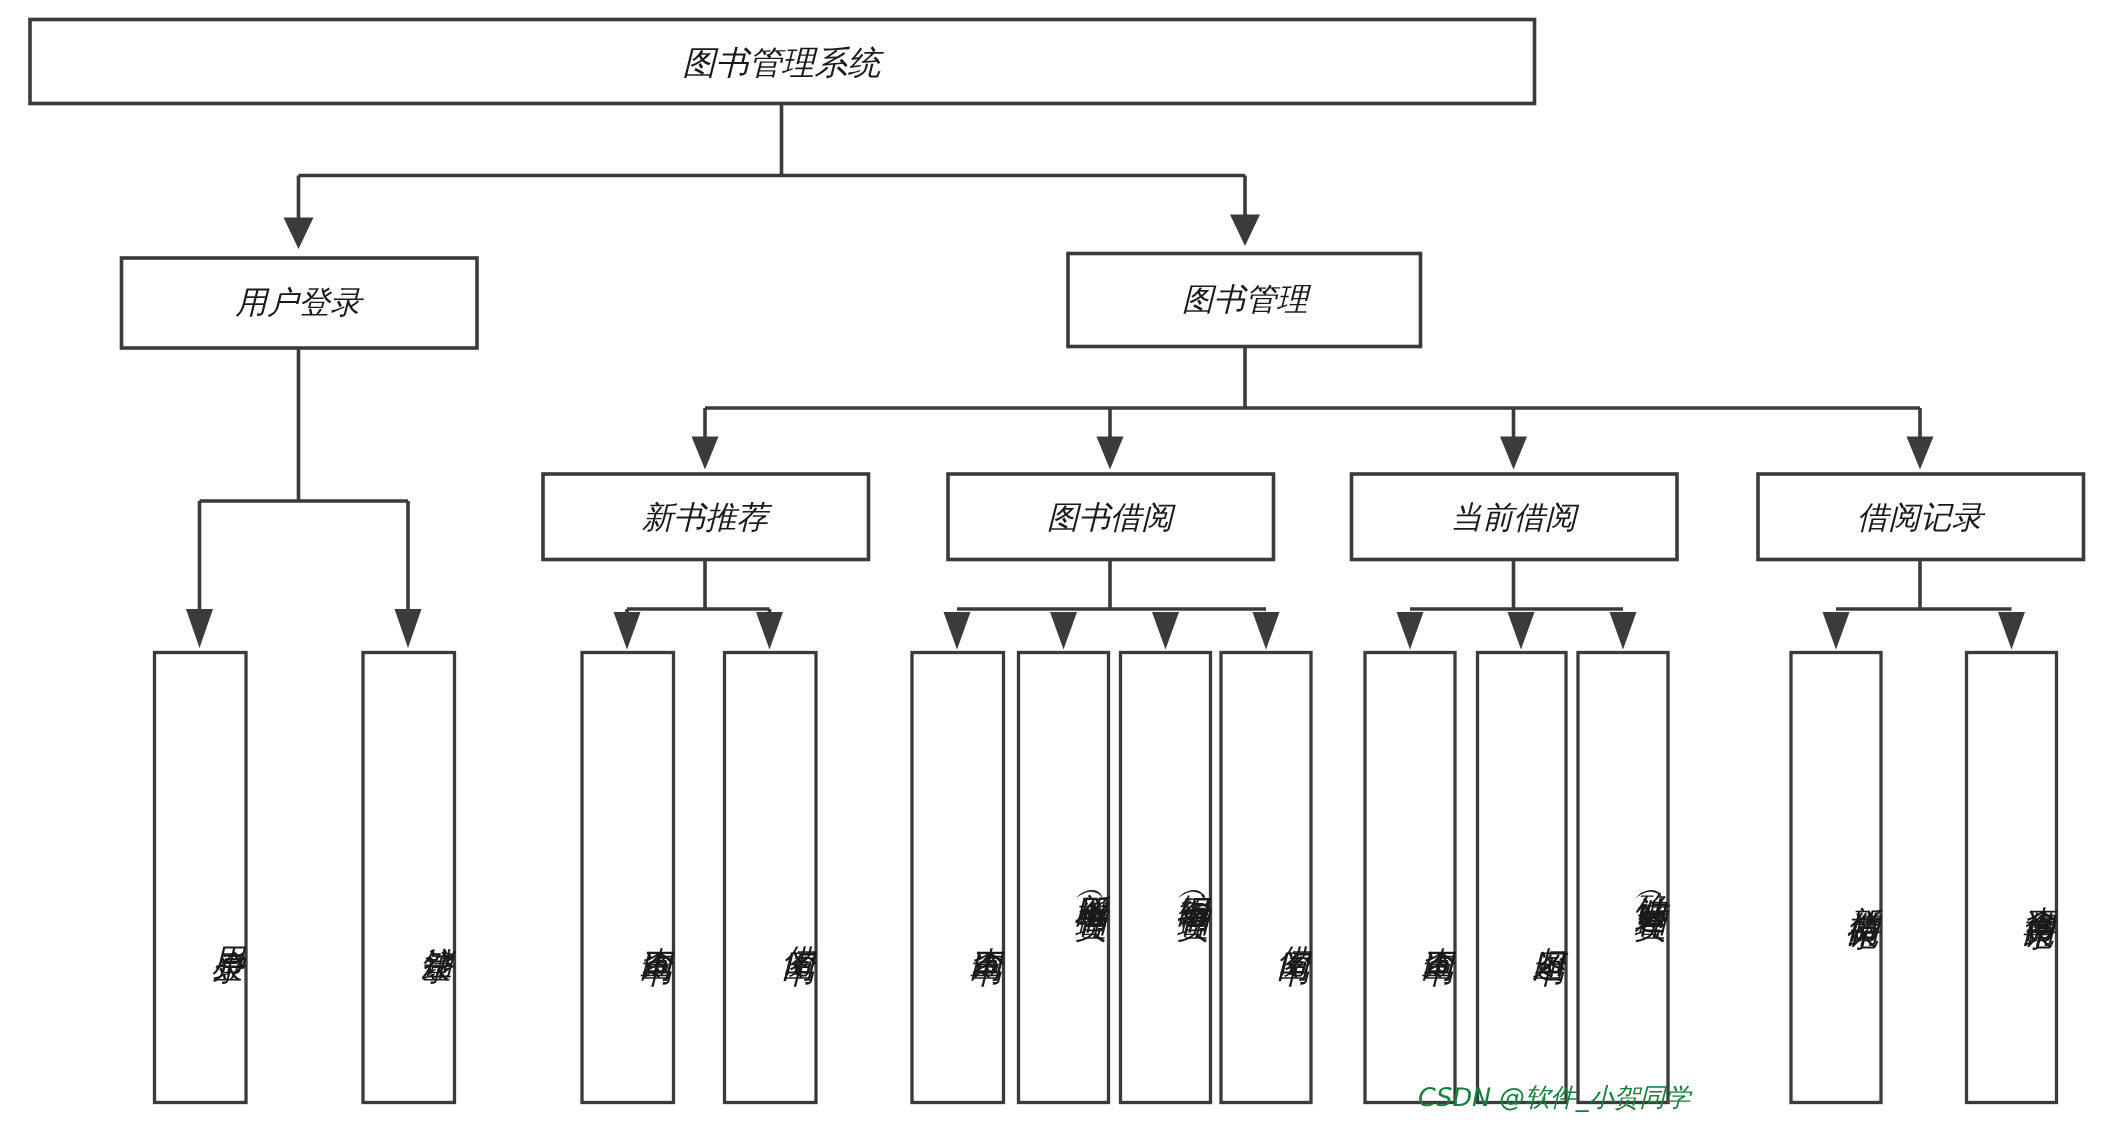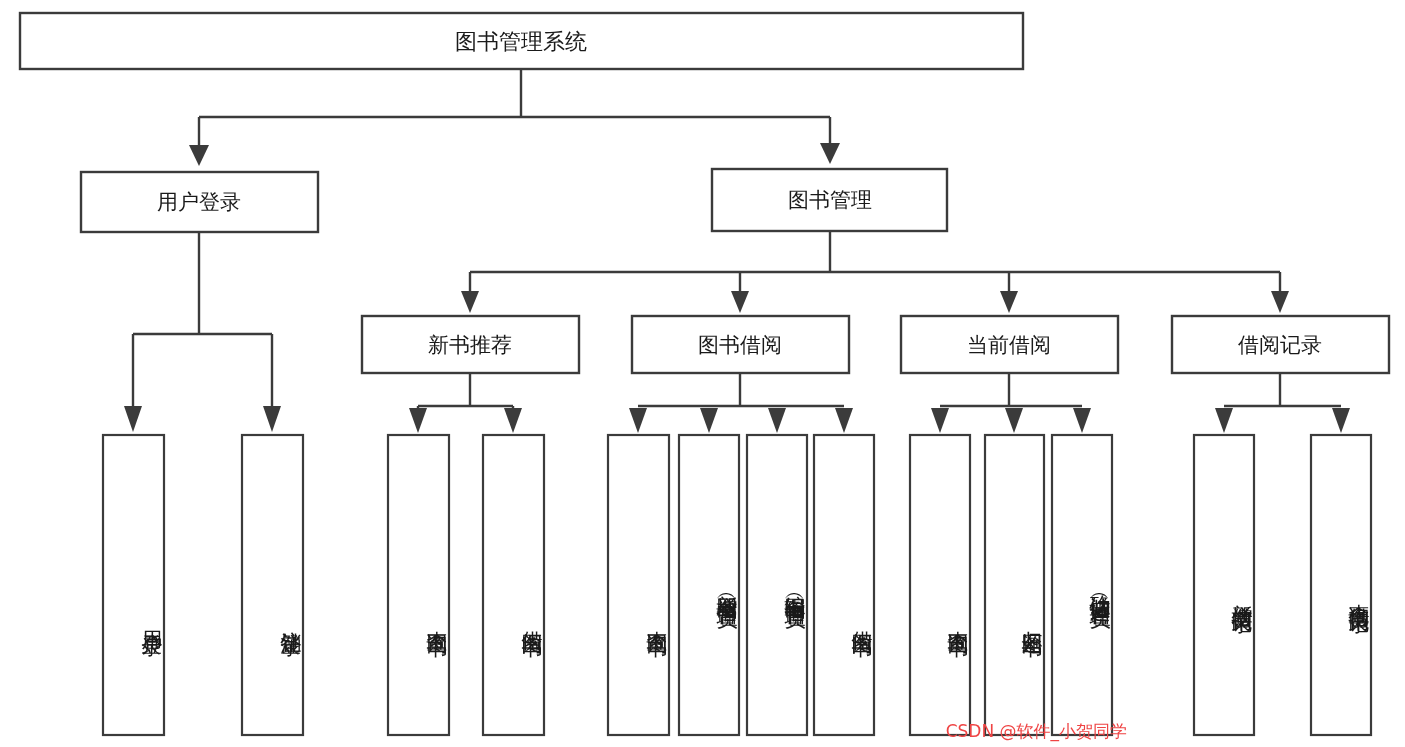--- a/index.html
+++ b/index.html
@@ -12,20 +12,21 @@
     width: 1405px;
     height: 747px;
     font-family: "DejaVu Sans", "Liberation Sans", sans-serif;
     overflow: hidden;
   }
   #diagram-root {
     position: relative;
     width: 1139px;
     height: 747px;
     background: #ffffff;
+    font-style: italic;
   }
   svg#diagram-svg {
     position: absolute;
     left: 0;
     top: 0;
     width: 1405px;
     height: 747px;
   }
   .node-box {
     fill: #ffffff;
@@ -72,21 +73,21 @@
     display: flex;
     align-items: flex-start;
     justify-content: center;
   }
   .watermark {
     position: absolute;
     right: 12px;
     bottom: 4px;
     font-family: "DejaVu Sans", "Liberation Sans", sans-serif;
     font-size: 17px;
-    color: #ef4444;
+    color: #15803d;
     white-space: nowrap;
     pointer-events: none;
   }
 </style>
 </head>
 <body>
 
 <div id="diagram-root">
 
   <svg id="diagram-svg" viewBox="0 0 1405 747">

